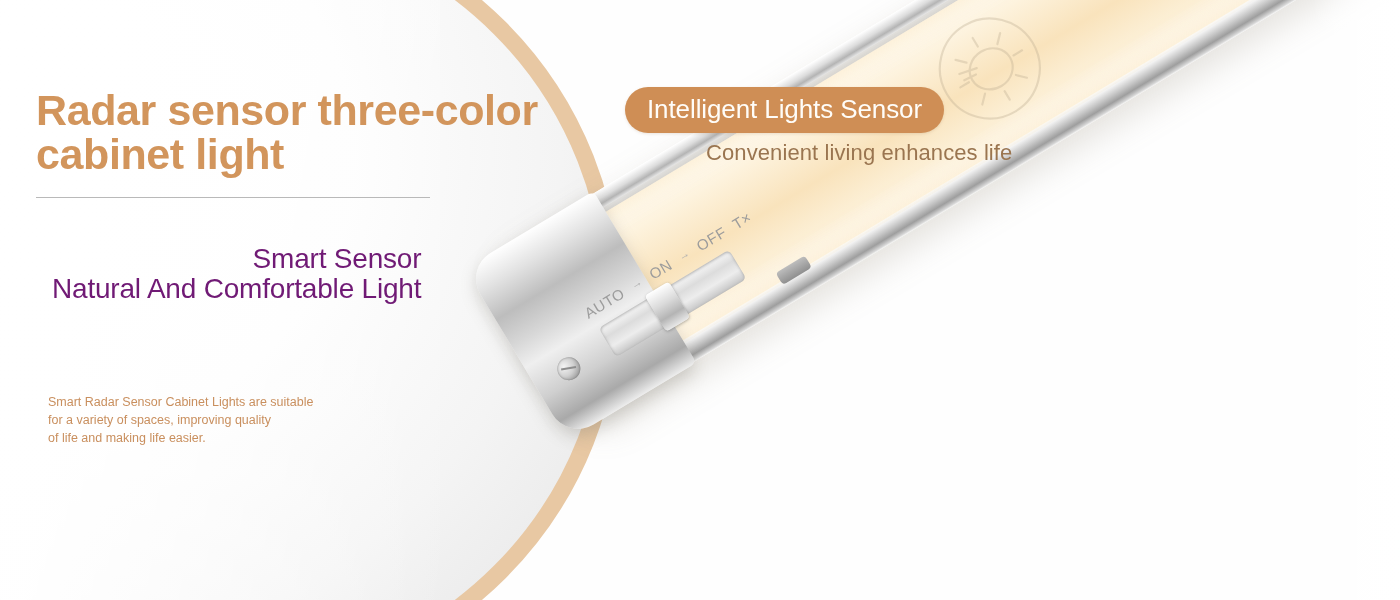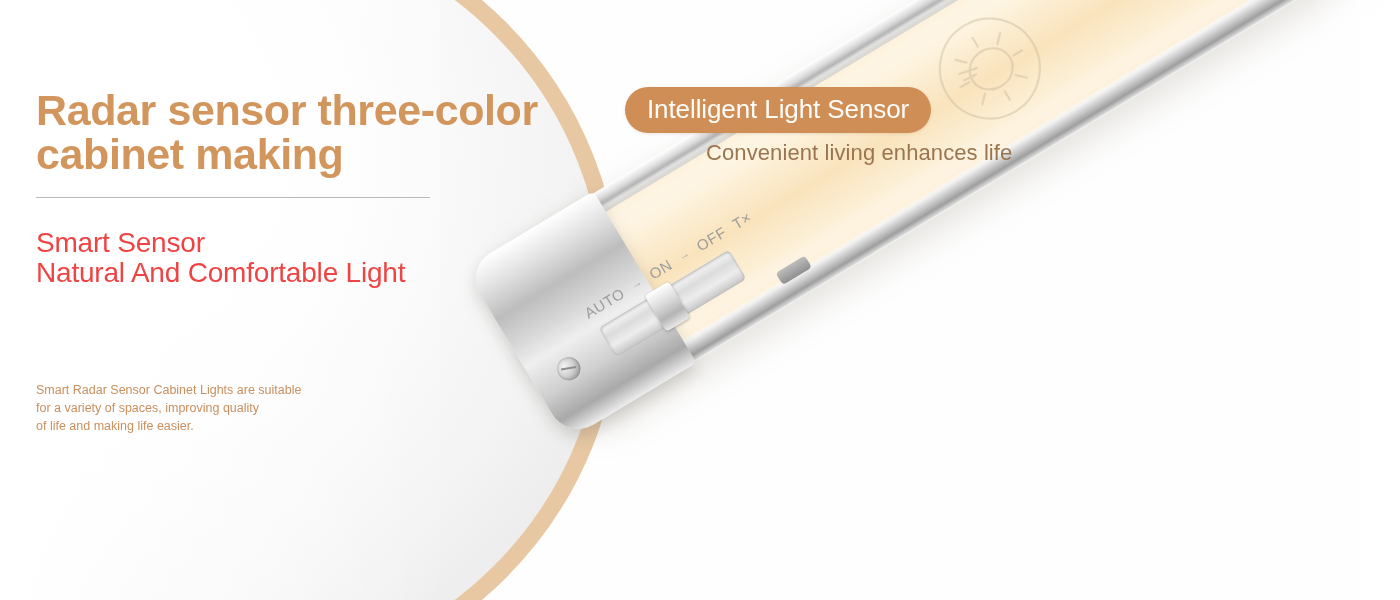--- a/index.html
+++ b/index.html
@@ -36,27 +36,27 @@
     font-size:43px;line-height:1.03;font-weight:bold;
     color:#d2955c;letter-spacing:-.4px;margin:0;
     white-space:pre-line;
   }
   .rule{
     position:absolute;left:36px;top:197px;width:394px;height:1px;
     background:#b9b9b9;
   }
   .subhead{
     position:absolute;left:36px;top:228px;
-    font-size:28px;line-height:1.06;color:#ef4444;font-weight:normal;
-    white-space:pre-line;margin:0;letter-spacing:-.2px;
+    font-size:28px;line-height:1.06;color:#701a75;font-weight:normal;
+    white-space:pre-line;margin:16px;letter-spacing:-.2px;text-align:right;
   }
   .body-copy{
     position:absolute;left:36px;top:381px;
     font-size:12.5px;line-height:1.44;color:#c98f5e;
-    white-space:pre-line;margin:0;
+    white-space:pre-line;margin:12px;
   }
 
   
   .badge{
     position:absolute;left:625px;top:87px;
     padding:9px 22px 11px;
     background:#cf8e55;
     border-radius:26px;
     color:#fffdf9;font-size:26px;font-weight:normal;
     letter-spacing:-.1px;line-height:1;
@@ -215,25 +215,25 @@
           <line x1="31" y1="56" x2="44" y2="57"></line>
         </svg>
       </div>
 
     </div>
   </div>
   <div class="lamp-tail-fade"></div>
 
   <div class="copy">
     <h1 class="headline">Radar sensor three-color
-cabinet making</h1>
+cabinet light</h1>
   </div>
   <div class="rule"></div>
   <h2 class="subhead">Smart Sensor
 Natural And Comfortable Light</h2>
   <p class="body-copy">Smart Radar Sensor Cabinet Lights are suitable
 for a variety of spaces, improving quality
 of life and making life easier.</p>
 
-  <div class="badge">Intelligent Light Sensor</div>
+  <div class="badge">Intelligent Lights Sensor</div>
   <div class="tagline">Convenient living enhances life</div>
 
 </div>
 
 </body></html>

